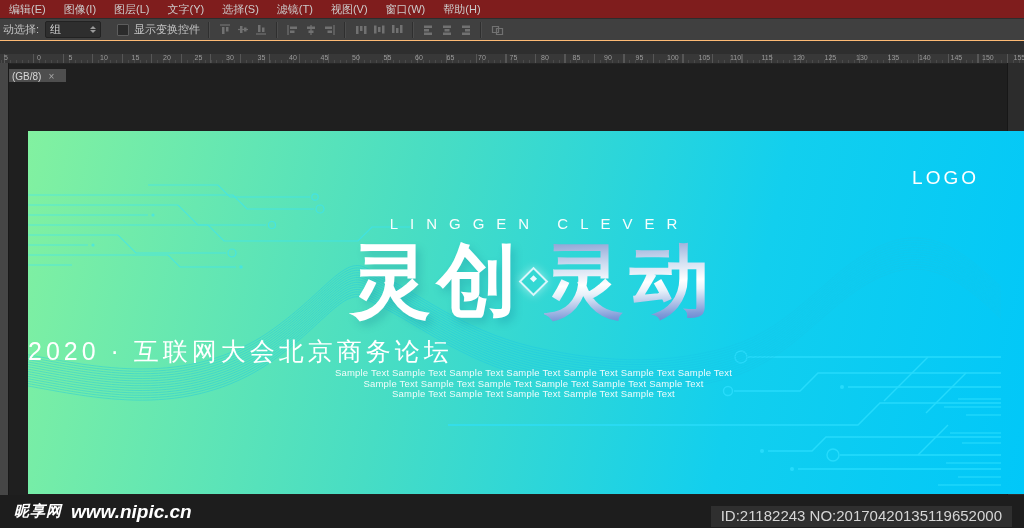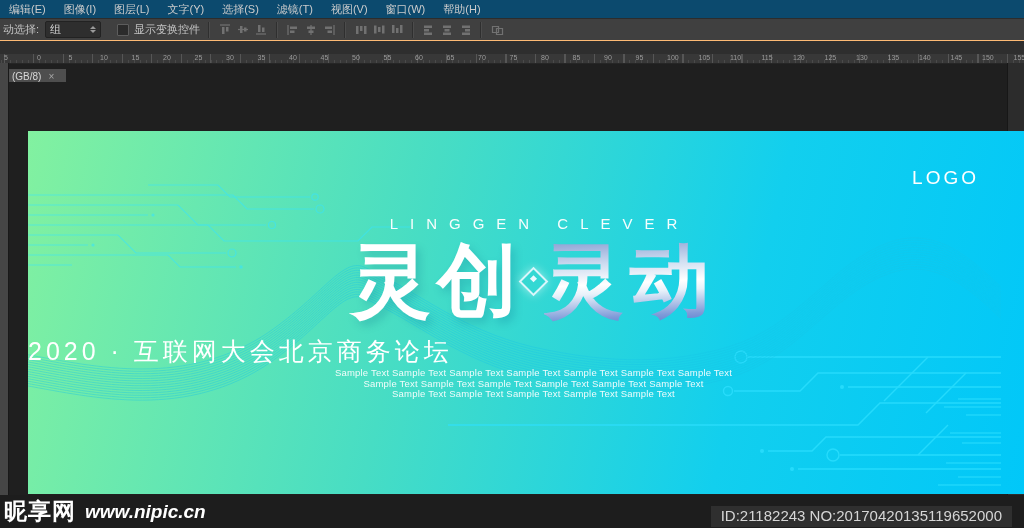--- a/index.html
+++ b/index.html
@@ -3,21 +3,21 @@
 <meta charset="utf-8">
 <style>
   html,body{margin:0;padding:0;}
   body{
     width:1024px;height:528px;position:relative;overflow:hidden;
     background:#1f1f1f;font-family:"Liberation Sans","DejaVu Sans",sans-serif;
     -webkit-font-smoothing:antialiased;
   }
   
   .menubar{
-    position:absolute;top:0;left:0;right:0;height:18px;background:#0c4a6e;
+    position:absolute;top:0;left:0;right:0;height:18px;background:#7f1d1d;
     border-bottom:1px solid #2d2d2d;display:flex;align-items:center;
     font-size:11px;color:#cccccc;
   }
   .menubar .menu-item{padding:0 9px;line-height:18px;cursor:default;}
   
   .optionsbar{
     position:absolute;top:19px;left:0;right:0;height:21px;background:#404040;
     border-bottom:6px solid #fdba74;display:flex;align-items:center;
     font-size:11px;color:#c2c2c2;
   }
@@ -106,21 +106,21 @@
   }
   .samples{
     position:absolute;top:237px;left:0;width:100%;text-align:center;
     color:rgba(255,255,255,.92);font-size:9.5px;line-height:10.5px;letter-spacing:.2px;
   }
   
   .footer{
     position:absolute;left:0;right:0;bottom:0;height:33px;background:#1d1d1d;
     display:flex;align-items:center;color:#ffffff;
   }
-  .site-name{font-size:23px;font-weight:900;margin-left:4px;letter-spacing:1px;}
+  .site-name{font-size:15px;font-weight:900;font-style:italic;margin-left:14px;letter-spacing:1px;}
   .site-url{font-size:19px;font-weight:700;font-style:italic;margin-left:9px;}
   .id-chip{
     margin-left:auto;margin-right:12px;background:#2f2f2f;color:#d6d6d6;
     font-size:15px;padding:1px 10px 3px 10px;align-self:flex-start;margin-top:11px;
   }
 </style>
 </head>
 <body>
 
 <div class="menubar">

